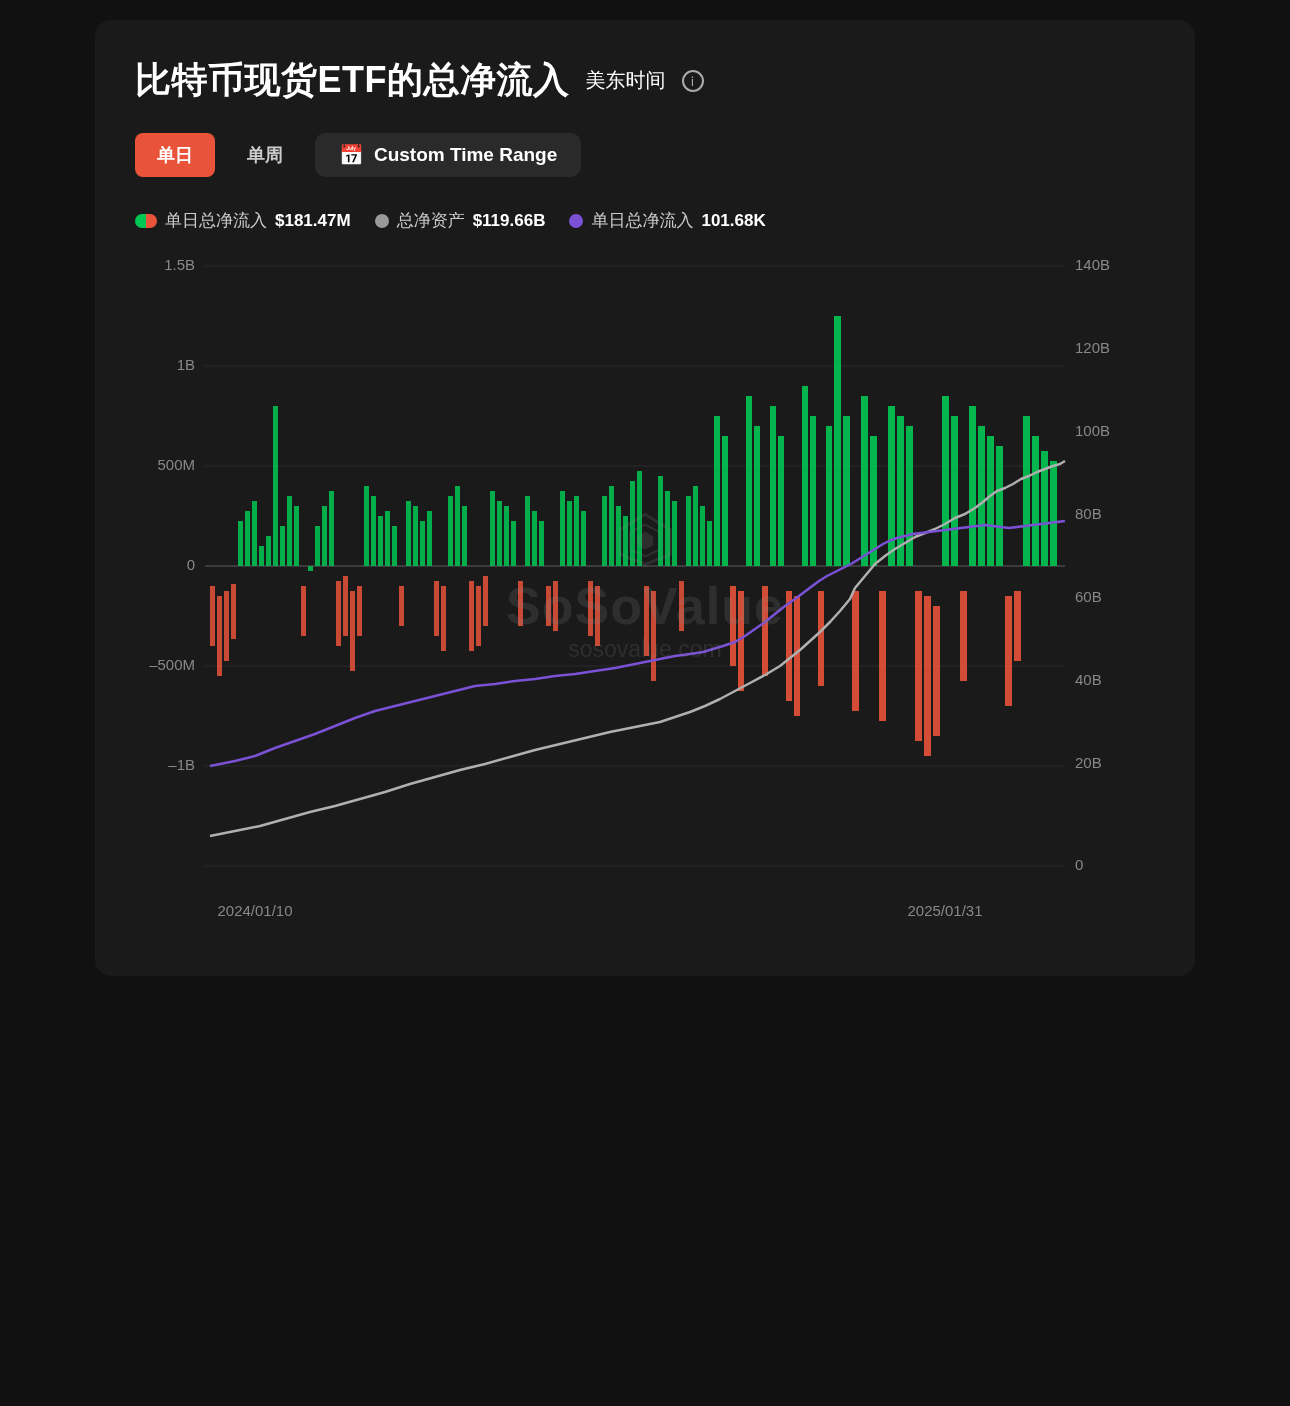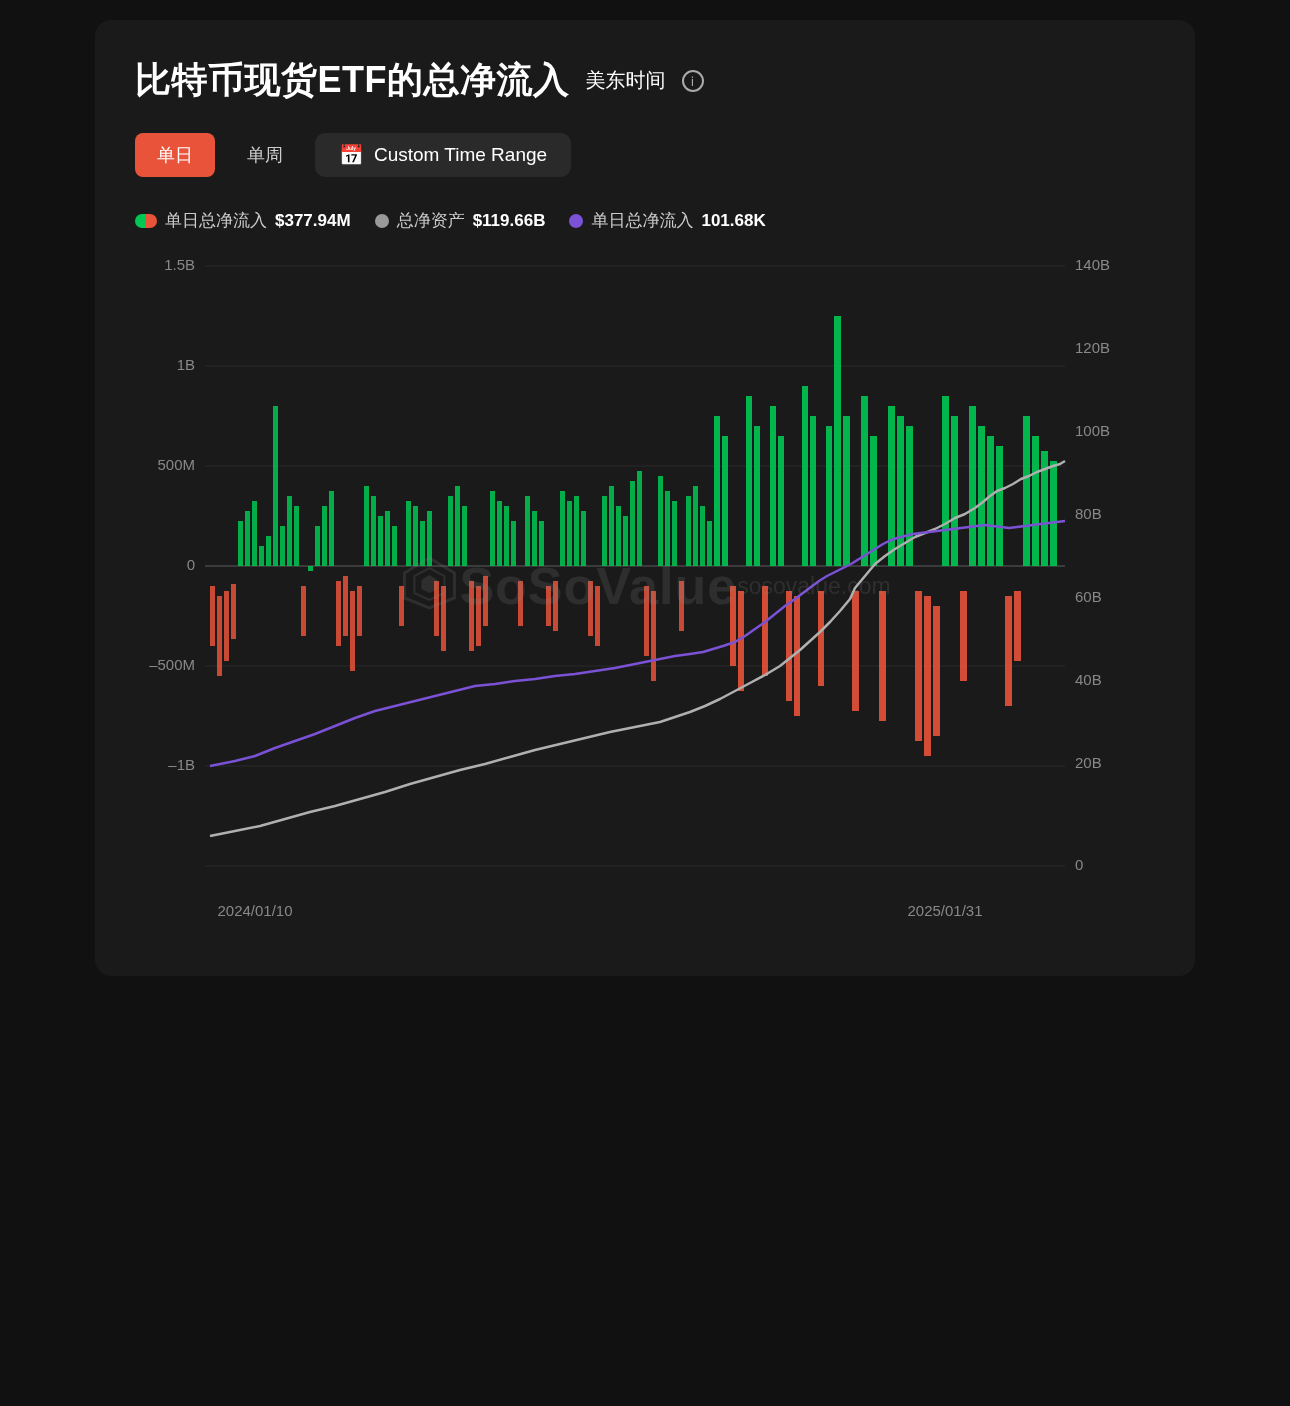--- a/index.html
+++ b/index.html
@@ -53,21 +53,21 @@
     .controls {
       display: flex;
       align-items: center;
       gap: 10px;
       margin-bottom: 32px;
     }
     .btn {
       padding: 10px 22px;
       border-radius: 8px;
       font-size: 18px;
-      font-weight: 400;
+      font-weight: 700;
       cursor: pointer;
       border: none;
       text-align: center;
     }
     .btn-active {
       background: #e8533a;
       color: #fff;
     }
     .btn-inactive {
       background: transparent;
@@ -125,21 +125,21 @@
     .chart-svg {
       width: 100%;
       height: 100%;
     }
     .watermark {
       position: absolute;
       top: 50%;
       left: 50%;
       transform: translate(-50%, -50%);
       display: flex;
-      flex-direction: row;
+      flex-direction: column;
       align-items: center;
       opacity: 0.18;
       pointer-events: none;
       user-select: none;
     }
     .watermark-brand {
       font-size: 52px;
       font-weight: 700;
       color: #888;
       letter-spacing: 1px;
@@ -171,21 +171,21 @@
     <button class="btn btn-custom">
       <span class="calendar-icon">📅</span>
       <span>Custom Time Range</span>
     </button>
   </div>
 
   <div class="legend">
     <div class="legend-item">
       <div class="legend-dot-dual"></div>
       <span class="legend-label">单日总净流入</span>
-      <span class="legend-value">$377.94M</span>
+      <span class="legend-value">$181.47M</span>
     </div>
     <div class="legend-item">
       <div class="legend-dot" style="background:#999;"></div>
       <span class="legend-label">总净资产</span>
       <span class="legend-value">$119.66B</span>
     </div>
     <div class="legend-item">
       <div class="legend-dot" style="background:#7b52d6;"></div>
       <span class="legend-label">单日总净流入</span>
       <span class="legend-value">101.68K</span>

